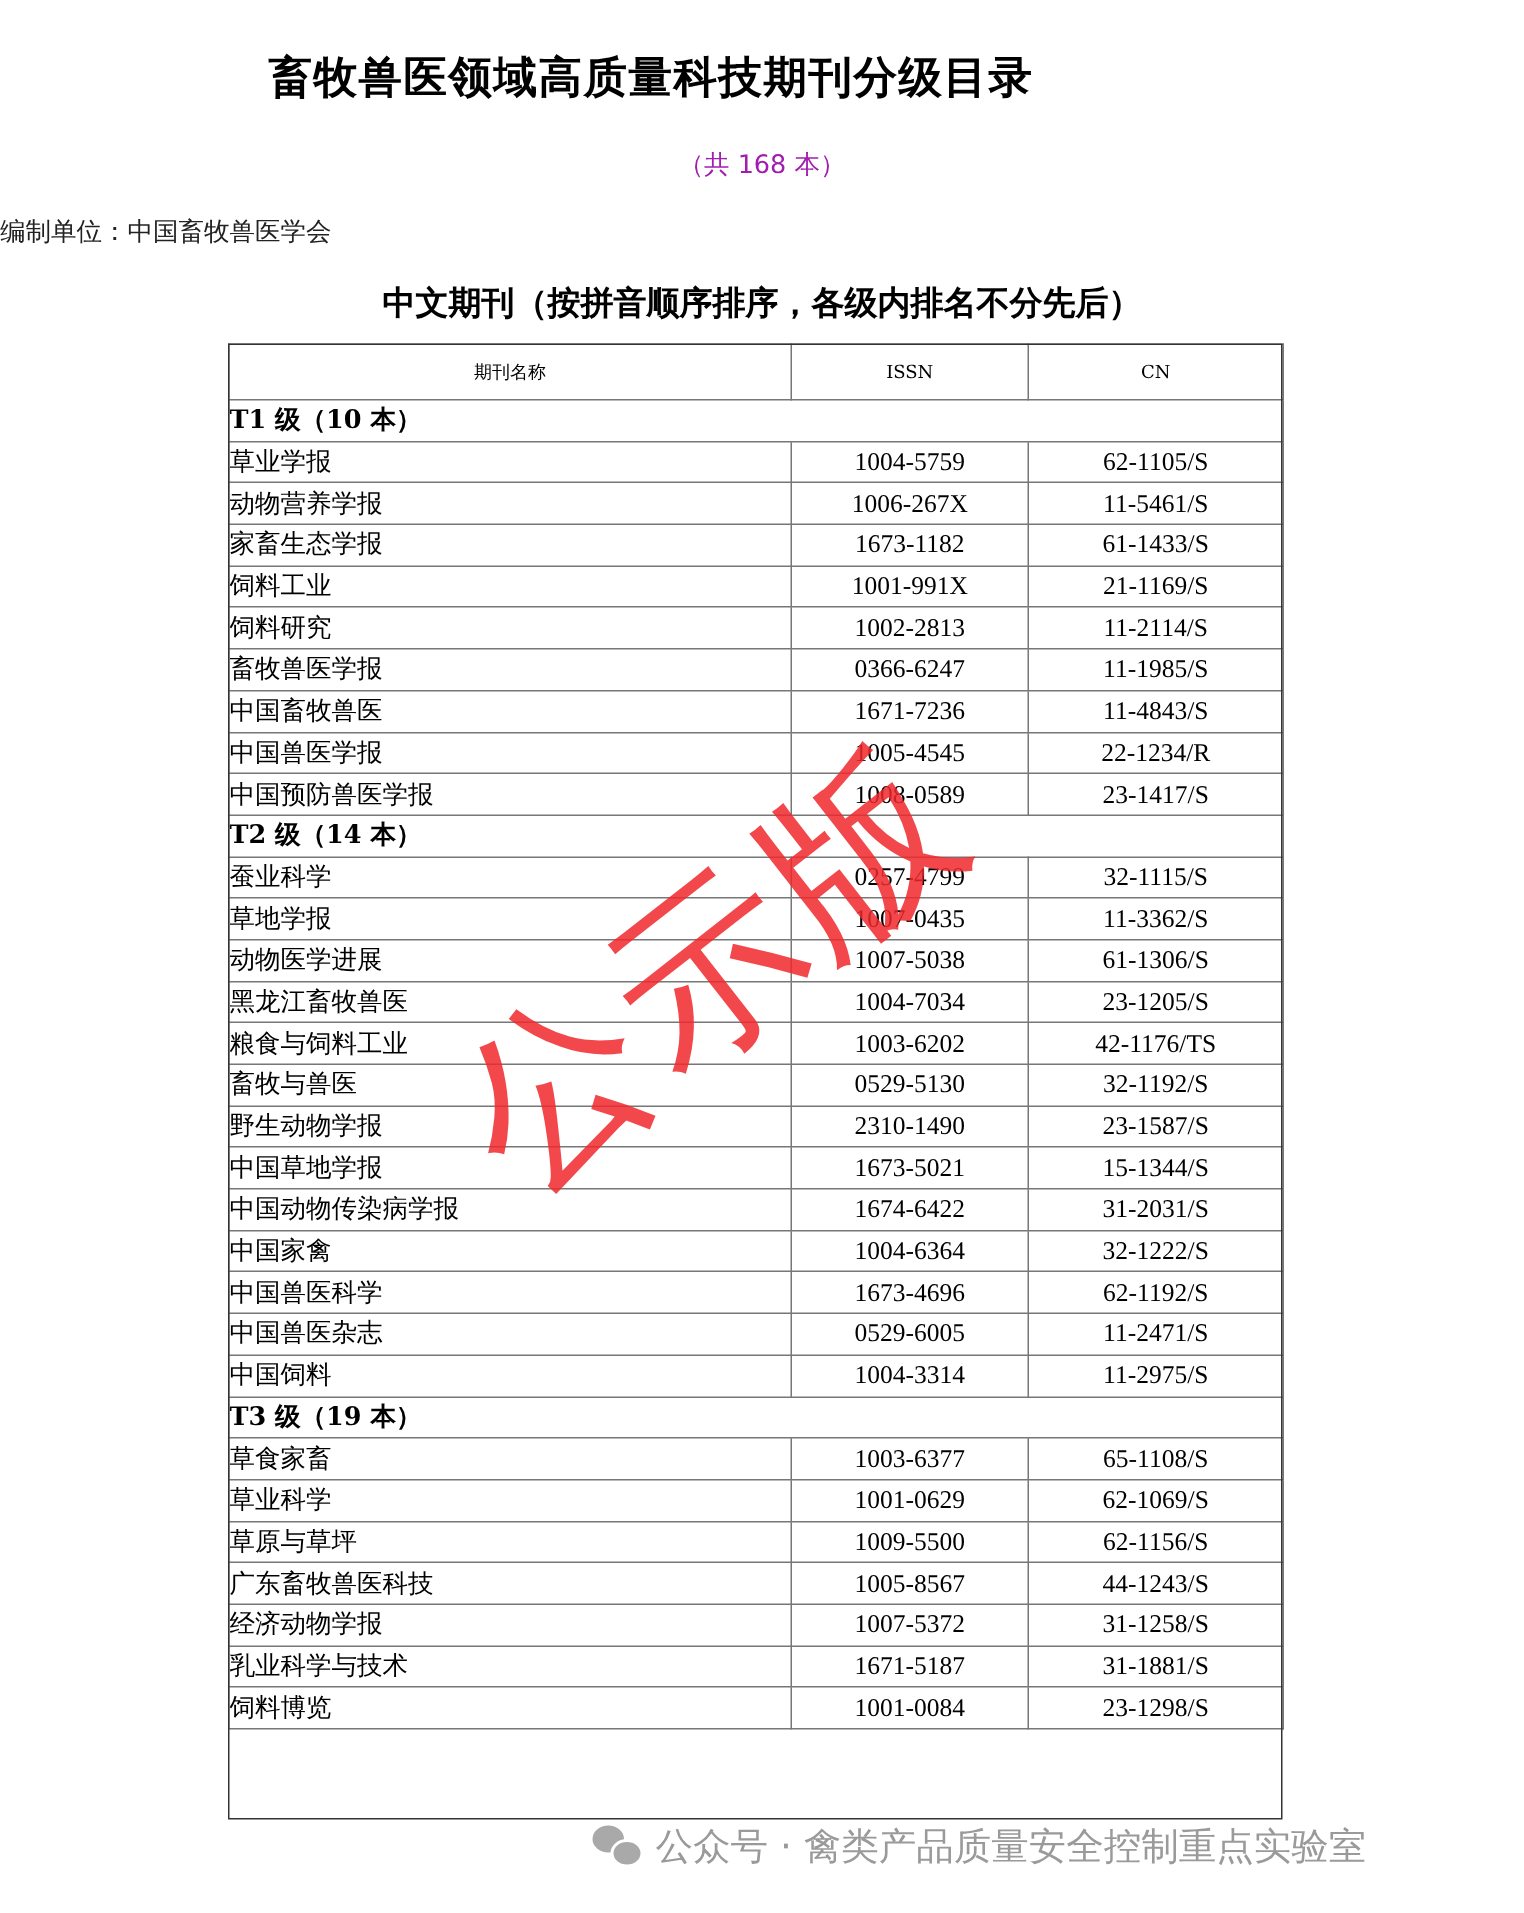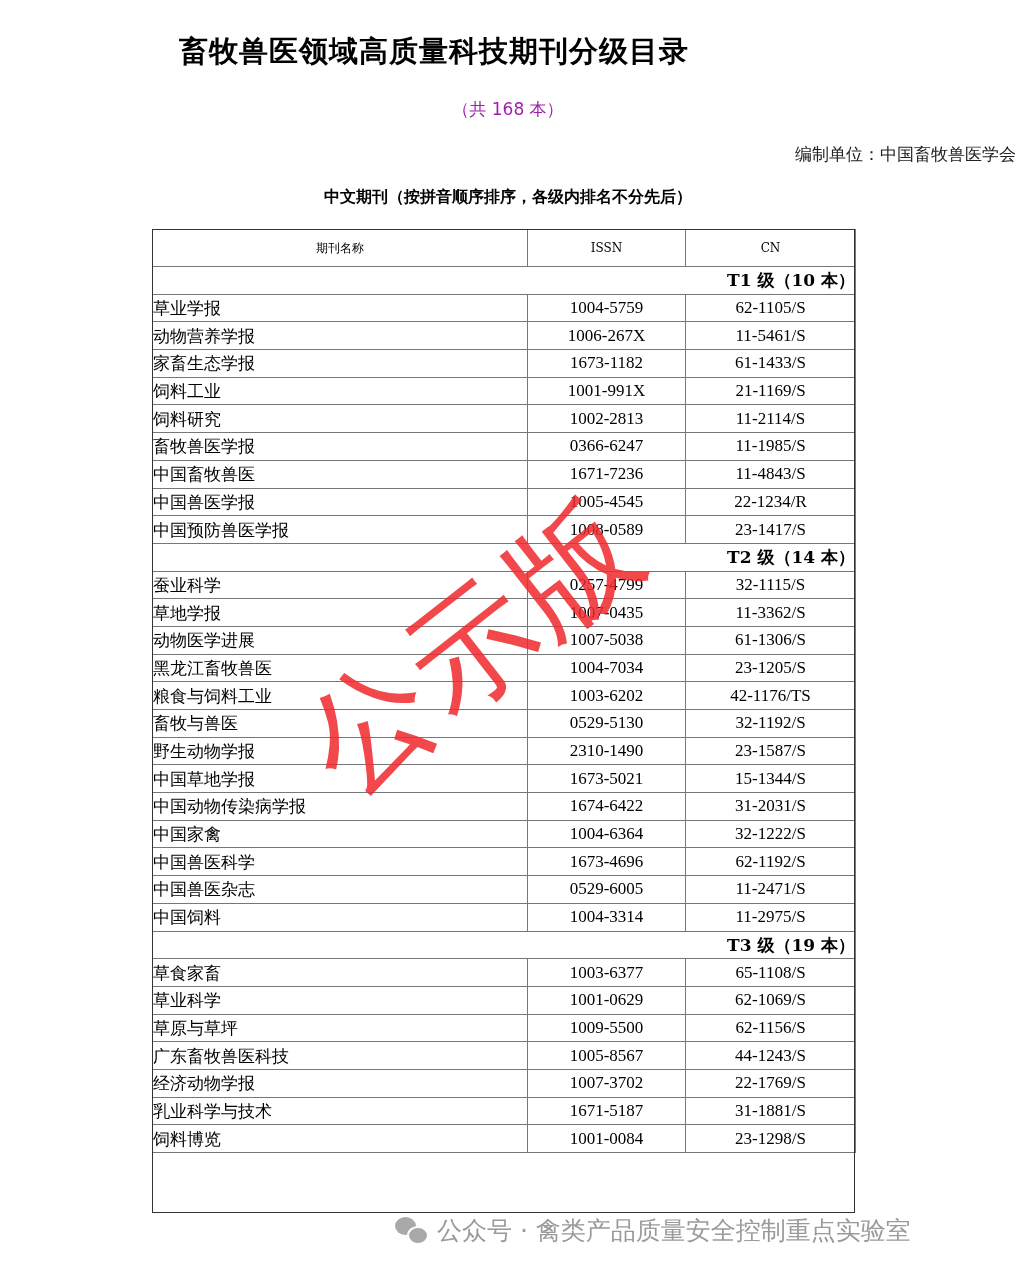--- a/index.html
+++ b/index.html
@@ -3,33 +3,33 @@
 <meta charset="utf-8">
 <style>
   html, body { margin:0; padding:0; background:#ffffff; }
   body { width:1016px; height:1275px; position:relative; overflow:hidden;
          font-family:"DejaVu Serif","Liberation Serif",serif; color:#000; }
   .title { position:absolute; left:0; width:868px; top:32px; text-align:center;
            font-family:"DejaVu Sans","Liberation Sans",sans-serif; font-weight:bold;
            font-size:29px; letter-spacing:1px; }
   .count { position:absolute; left:0; width:1016px; top:98px; text-align:center;
            font-family:"DejaVu Sans","Liberation Sans",sans-serif; font-size:17px; color:#a21caf; }
-  .org { position:absolute; left:0; width:1016px; top:143px; text-align:right;
+  .org { position:absolute; left:0; width:1016px; top:143px; text-align:left;
          font-family:"DejaVu Sans","Liberation Sans",sans-serif; font-size:17px; color:#222; }
   .section { position:absolute; left:0; width:1016px; top:187px; text-align:center;
-             font-family:"DejaVu Sans","Liberation Sans",sans-serif; font-size:16px; font-weight:bold; }
+             font-family:"DejaVu Sans","Liberation Sans",sans-serif; font-size:22px; font-weight:bold; }
   table.grid { position:absolute; left:152px; top:229px; width:703px;
                border-collapse:collapse; table-layout:fixed; }
   table.grid td, table.grid th { border:1.3px solid #777; padding:0; height:26.7px;
                font-size:17px; line-height:26px; overflow:hidden; white-space:nowrap; }
   table.grid th { height:36px; font-size:12px; font-weight:normal;margin-left:22px; }
   th.c-name { font-family:"DejaVu Sans","Liberation Sans",sans-serif; }
   td.name { text-align:left; padding-left:10px; font-family:"DejaVu Sans","Liberation Sans",sans-serif; font-size:18px;margin-left:44px; }
   td.num { text-align:center; font-family:"Liberation Serif","DejaVu Serif",serif; font-size:17px; }
-  td.tier { text-align:right; font-weight:bold; font-size:18px; }
+  td.tier { text-align:left; font-weight:bold; font-size:18px; }
   .outer { position:absolute; left:152px; top:229px; width:703px; height:984px;
            border:1.3px solid #333; box-sizing:border-box; pointer-events:none; }
   .watermark { position:absolute; left:270px; top:700px; font-family:"DejaVu Serif","Liberation Serif",serif;
                font-size:125px; color:rgba(240,40,45,0.85); transform:rotate(-38deg);
                transform-origin:left top; letter-spacing:4px; pointer-events:none; font-weight:normal; }
   .wm-row { position:absolute; left:395px; top:1214px; display:flex; align-items:center; gap:8px;
             font-family:"DejaVu Sans","Liberation Sans",sans-serif; font-size:25px; color:#9a9a9a; }
   .wm-icon { width:34px; height:28px; position:relative; }
   .wm-icon .b1 { position:absolute; left:0; top:0; width:21px; height:18px; border-radius:50%; background:#a9a9a9; }
   .wm-icon .b2 { position:absolute; left:12px; top:9px; width:22px; height:19px; border-radius:50%; background:#a9a9a9; border:2px solid #fff; box-sizing:border-box; }
@@ -190,22 +190,22 @@
         <td class="num">1009-5500</td>
         <td class="num">62-1156/S</td>
       </tr>
       <tr>
         <td class="name">广东畜牧兽医科技</td>
         <td class="num">1005-8567</td>
         <td class="num">44-1243/S</td>
       </tr>
       <tr>
         <td class="name">经济动物学报</td>
-        <td class="num">1007-3702</td>
-        <td class="num">22-1769/S</td>
+        <td class="num">1007-5372</td>
+        <td class="num">31-1258/S</td>
       </tr>
       <tr>
         <td class="name">乳业科学与技术</td>
         <td class="num">1671-5187</td>
         <td class="num">31-1881/S</td>
       </tr>
       <tr>
         <td class="name">饲料博览</td>
         <td class="num">1001-0084</td>
         <td class="num">23-1298/S</td>

